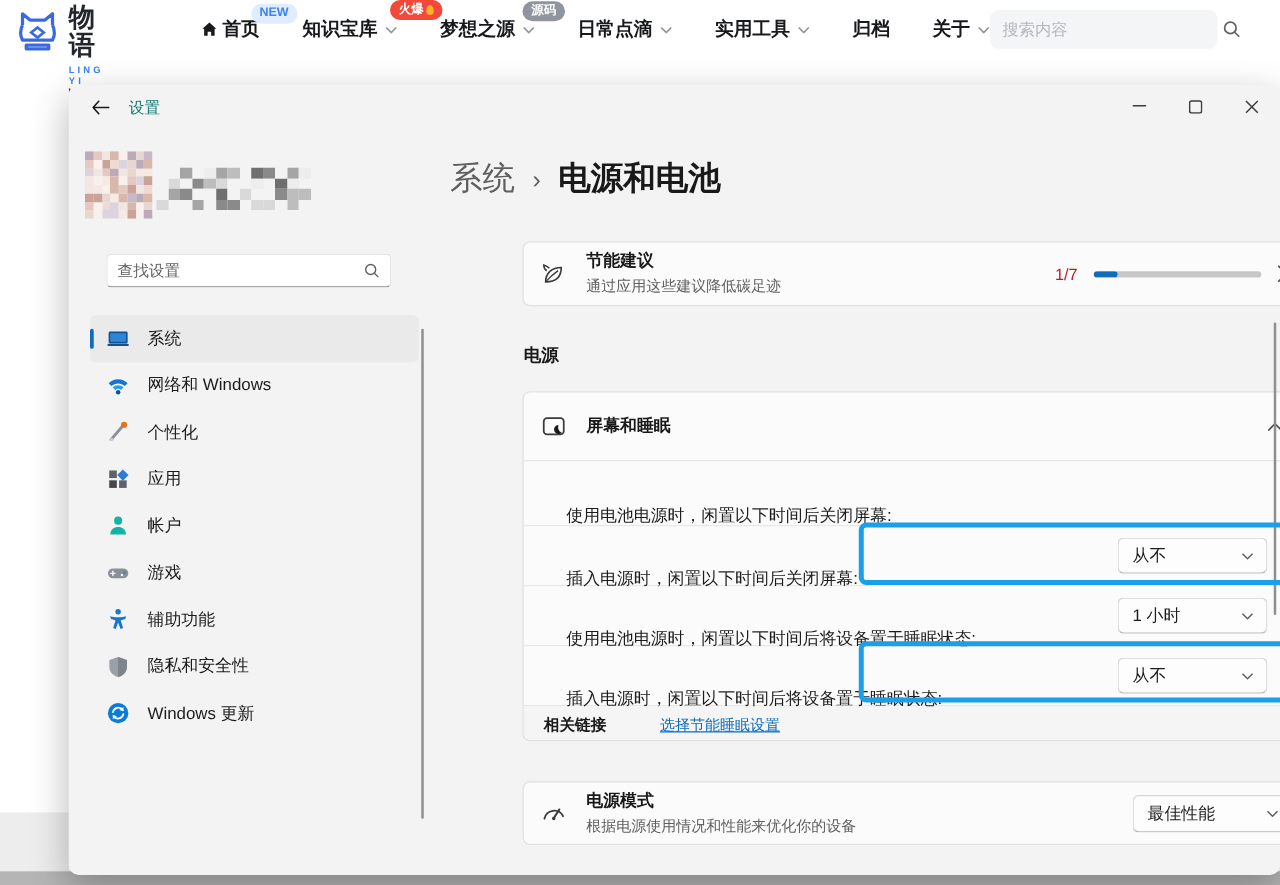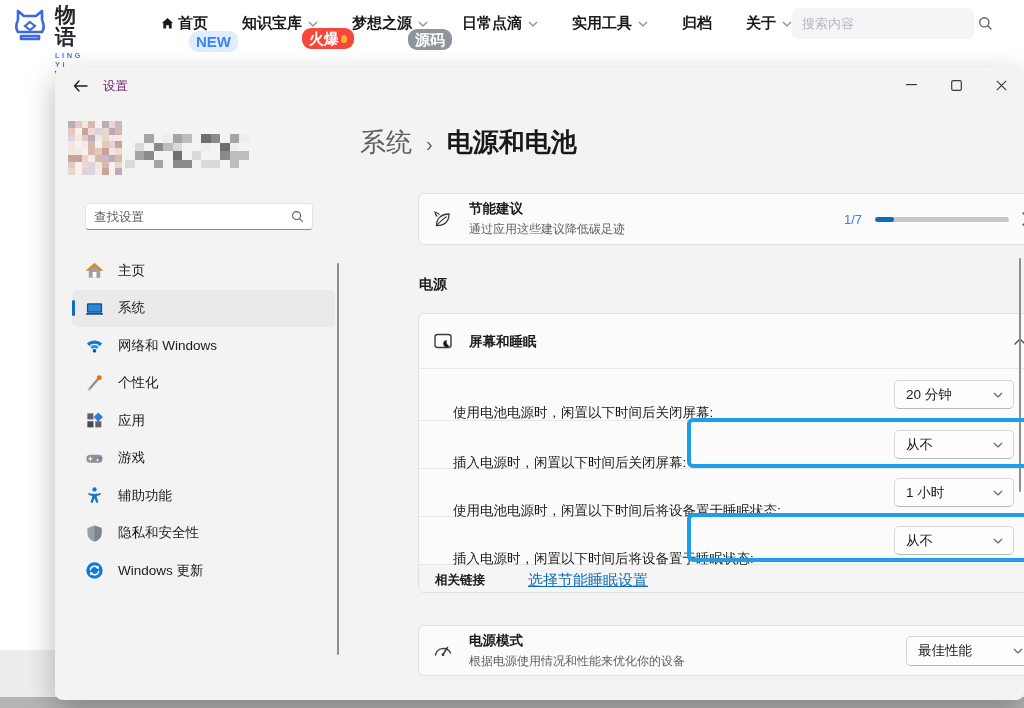--- a/index.html
+++ b/index.html
@@ -16,21 +16,21 @@
     display:flex; align-items:center; }
   .logo { display:flex; align-items:center; gap:7px; margin-left:12px; }
   .logo-text .brand { font-size:21px; font-weight:700; letter-spacing:1px; line-height:1; }
   .brand-blue { color:#3b6ae0; } .brand-dark { color:#23262b; }
   .logo-sub { font-size:7.5px; font-weight:700; letter-spacing:2.5px; margin-top:3px; }
   .sub-blue { color:#3b82f6; } .sub-dark { color:#23262b; }
   .nav-items { display:flex; align-items:center; gap:34px; margin-left:78px; }
   .nav-item { position:relative; display:flex; align-items:center; gap:4px;
     font-size:15px; font-weight:700; color:#17191c; cursor:pointer; white-space:nowrap; }
   .badge { position:absolute; border-radius:9px; font-weight:700; line-height:1;
-    padding:3px 7px; font-size:15px; white-space:nowrap;margin-top:28px; }
+    padding:3px 7px; font-size:10px; white-space:nowrap; }
   .badge-new { top:-11px; right:-30px; background:#e0edff; color:#3b82f6; }
   .badge-hot { top:-14px; right:-36px; background:#f5483b; color:#fff; display:flex; gap:2px; align-items:center; }
   .badge-src { top:-13px; right:-24px; background:#8f959e; color:#fff; }
   .flame { width:6px; height:8px; background:#ffb02e; border-radius:50% 50% 50% 50%/60% 60% 40% 40%; }
   .nav-chev { margin-left:2px; }
   .site-search { margin-left:auto; margin-right:16px; width:182px; height:31px; background:#f4f5f7;
     border-radius:7px; display:flex; align-items:center; padding:0 10px; }
   .site-search input { flex:1; border:0; outline:0; background:transparent; font-size:13px; color:#333;
     font-family:inherit; }
   .site-search input::placeholder { color:#b3b7bd; }
@@ -38,21 +38,21 @@
   
   .footer-block { position:absolute; left:0; top:650px; width:55px; height:47px; background:#ededed; }
   .footer-strip { position:absolute; left:0; top:697px; width:1024px; height:11px; background:#b5b5b5; }
 
   
   .win { position:absolute; left:55px; top:68px; width:969px; height:632px; background:#f3f3f3;
     border-radius:8px; box-shadow:0 10px 30px rgba(0,0,0,.28); overflow:hidden; }
   .titlebar { position:absolute; left:0; top:0; width:100%; height:36px; display:flex; align-items:center; }
   .back-btn { width:34px; height:26px; margin-left:8px; display:flex; align-items:center; justify-content:center;
     border-radius:4px; cursor:pointer; }
-  .win-title { font-size:12.5px; color:#701a75; margin-left:6px; }
+  .win-title { font-size:12.5px; color:#0f766e; margin-left:6px; }
   .win-controls { position:absolute; right:0; top:0; display:flex; }
   .wc-btn { width:45px; height:34px; display:flex; align-items:center; justify-content:center; cursor:pointer; }
 
   
   .avatar { position:absolute; left:13px; top:53px; width:54px; height:54px; overflow:hidden;
     display:grid; grid-template-columns:repeat(8,1fr); grid-template-rows:repeat(8,1fr); }
   .name-mosaic { position:absolute; left:70px; top:66px; width:124px; height:34px; overflow:hidden;
     display:grid; grid-template-columns:repeat(13,1fr); grid-template-rows:repeat(4,1fr); }
 
   
@@ -78,39 +78,39 @@
   .crumb-sep { color:#5f5f5f; font-size:20px; padding-top:3px; }
   .crumb-cur { color:#191919; font-weight:600; }
 
   .card { position:absolute; left:55px; width:627px; background:#fbfbfb; border:1px solid #e1e1e1;
     border-radius:6px; }
   .energy-card { top:125px; height:52px; padding:0 14px 0 13px; display:flex; align-items:center; }
   .card-icon { width:22px; height:22px; margin-right:15px; flex:none; }
   .card-titles .t { font-size:13.5px; font-weight:600; color:#191919; }
   .card-titles .s { font-size:12px; color:#5f5f5f; margin-top:3px; }
   .energy-right { margin-left:auto; display:flex; align-items:center; gap:13px; }
-  .progress-label { font-size:13px; color:#3b82f6; }
+  .progress-label { font-size:13px; color:#b91c1c; }
   .progress-track { width:134px; height:5px; border-radius:3px; background:#c7c7c7; overflow:hidden; }
   .progress-fill { height:100%; border-radius:3px; background:#0f6cbd; }
 
   .section-label { position:absolute; left:56px; top:208px; font-size:14px; font-weight:700; color:#191919; }
 
   .sleep-card { top:245px; height:280px; overflow:hidden; }
   .sleep-header { height:54px; display:flex; align-items:center; padding:0 18px 0 13px; cursor:pointer; }
   .setting-row { height:48px; display:flex; align-items:center; padding:0 30px 0 34px;
     border-top:1px solid #e8e8e8; font-size:13.5px; color:#1b1b1b; }
   .setting-row.r1 { height:52px; border-top:1px solid #e8e8e8; }
   .setting-row .lbl { flex:1;margin-top:36px; }
   .dropdown { width:120px; height:29px; background:#fdfdfd; border:1px solid #d6d6d6; border-bottom-color:#b8b8b8;
     border-radius:5px; display:flex; align-items:center; justify-content:space-between;
     padding:0 10px 0 11px; font-size:13.5px; color:#1b1b1b; cursor:pointer; flex:none; }
   .related-row { height:31px; background:#f5f5f5; border-top:1px solid #e8e8e8;
     display:flex; align-items:center; padding-left:16px; gap:43px; border-radius:0 0 6px 6px; }
   .related-label { font-size:12.5px; font-weight:700; color:#191919;font-family:Liberation Mono, monospace; }
-  .related-link { font-size:15px; color:#0f6cbd; text-decoration:underline; cursor:pointer; }
+  .related-link { font-size:12px; color:#0f6cbd; text-decoration:underline; cursor:pointer; }
 
   .power-card { top:557px; height:51px; padding:0 10px 0 13px; display:flex; align-items:center; }
   .power-card .dropdown { width:128px; height:30px; margin-left:auto; }
 
   .hl { position:absolute; left:324px; border:4px solid #1a9fe8; border-radius:6px; z-index:5; pointer-events:none; }
   .hl1 { top:350px; width:611px; height:50px; }
   .hl2 { top:445px; width:611px; height:49px; }
 
   .main-scrollbar { position:absolute; left:656px; top:190px; width:2px; height:234px; background:#8f8f8f; border-radius:2px; }
 </style>
@@ -362,30 +362,20 @@
     <input placeholder="查找设置" style="">
     <span>
       <svg width="13" height="13" viewBox="0 0 14 14">
           <circle cx="6" cy="6" r="4.3" fill="none" stroke="#5f5f5f" stroke-width="1.2"></circle>
           <path d="M9.2 9.2 L12.6 12.6" stroke="#5f5f5f" stroke-width="1.2"></path>
         </svg>
     </span>
   </div>
 
   <div class="nav-list">
-    <div class="snav-item">
-      <span class="snav-icon">
-        <svg viewBox="0 0 20 20" width="19" height="19">
-            <path d="M10 2 L19 10 H16 V17.5 H4 V10 H1 Z" fill="#9aa0a6"></path>
-            <path d="M10 2 L19 10 H15.2 L10 5.4 L4.8 10 H1 Z" fill="#e8871e"></path>
-            <rect x="8" y="11.5" width="4" height="6" fill="#ffffff"></rect>
-          </svg>
-      </span>
-      <span>主页</span>
-    </div>
     <div class="snav-item selected">
       <span class="snav-icon">
         <svg viewBox="0 0 20 20" width="19" height="19">
             <rect x="2" y="4.5" width="16" height="10" rx="1.2" fill="#15518e"></rect>
             <rect x="3.4" y="5.9" width="13.2" height="7.2" fill="#2b88d8"></rect>
             <rect x="1" y="14.8" width="18" height="1.8" rx="0.9" fill="#15518e"></rect>
           </svg>
       </span>
       <span>系统</span>
     </div>
@@ -412,20 +402,29 @@
     <div class="snav-item">
       <span class="snav-icon">
         <svg viewBox="0 0 20 20" width="19" height="19">
             <rect x="2.5" y="2.5" width="6.4" height="6.4" fill="#5f6368"></rect>
             <rect x="2.5" y="10.8" width="6.4" height="6.4" fill="#44474c"></rect>
             <rect x="10.8" y="10.8" width="6.4" height="6.4" fill="#5f6368"></rect>
             <path d="M14 1.6 L18.8 6.4 L14 11.2 L9.2 6.4 Z" fill="#2b7cd3"></path>
           </svg>
       </span>
       <span>应用</span>
+    </div>
+    <div class="snav-item">
+      <span class="snav-icon">
+        <svg viewBox="0 0 20 20" width="19" height="19">
+            <circle cx="10" cy="5.8" r="3.4" fill="#12b5a5"></circle>
+            <path d="M3.4 17.5 c0-4.2 3-6.4 6.6-6.4 s6.6 2.2 6.6 6.4 Z" fill="#12b5a5"></path>
+          </svg>
+      </span>
+      <span>帐户</span>
     </div>
     <div class="snav-item">
       <span class="snav-icon">
         <svg viewBox="0 0 20 20" width="19" height="19">
             <rect x="1.5" y="6" width="17" height="8.4" rx="4.2" fill="#8a8f98"></rect>
             <path d="M5.6 8.4 v3.6 M3.8 10.2 h3.6" stroke="#ffffff" stroke-width="1.1" stroke-linecap="round"></path>
             <circle cx="13.2" cy="11.6" r="1" fill="#ffffff"></circle>
             <circle cx="15.4" cy="9.4" r="1" fill="#2b7cd3"></circle>
           </svg>
       </span>
@@ -509,28 +508,20 @@
         <span class="card-titles"><span class="t">屏幕和睡眠</span></span>
         <span style="margin-left:auto">
           <svg width="12" height="7" viewBox="0 0 12 7">
               <path d="M1 6 L6 1 L11 6" fill="none" stroke="#4c4c4c" stroke-width="1.4" stroke-linecap="round" stroke-linejoin="round"></path>
             </svg>
         </span>
       </div>
 
       <div class="setting-row r1">
         <span class="lbl">使用电池电源时，闲置以下时间后关闭屏幕:</span>
-        <div class="dropdown">
-          <span>20 分钟</span>
-          <span>
-              <svg width="10" height="6" viewBox="0 0 10 6">
-                <path d="M1 1 L5 5 L9 1" fill="none" stroke="#5f5f5f" stroke-width="1.2"></path>
-              </svg>
-            </span>
-        </div>
       </div>
 
       <div class="setting-row">
         <span class="lbl">插入电源时，闲置以下时间后关闭屏幕:</span>
         <div class="dropdown">
           <span>从不</span>
           <span>
               <svg width="10" height="6" viewBox="0 0 10 6">
                 <path d="M1 1 L5 5 L9 1" fill="none" stroke="#5f5f5f" stroke-width="1.2"></path>
               </svg>

